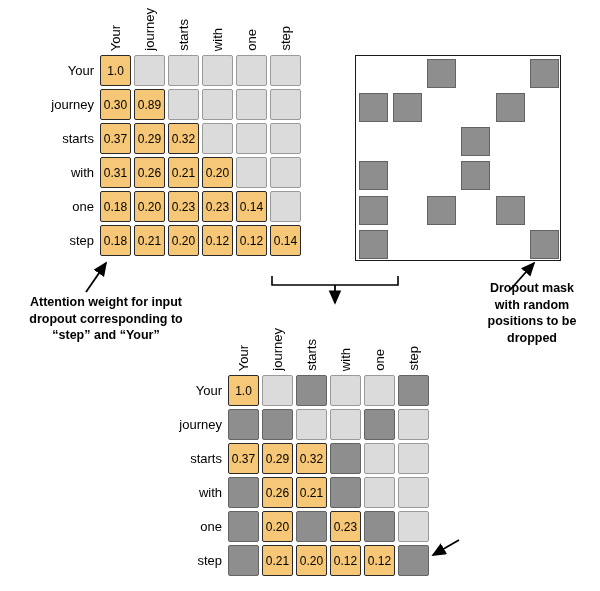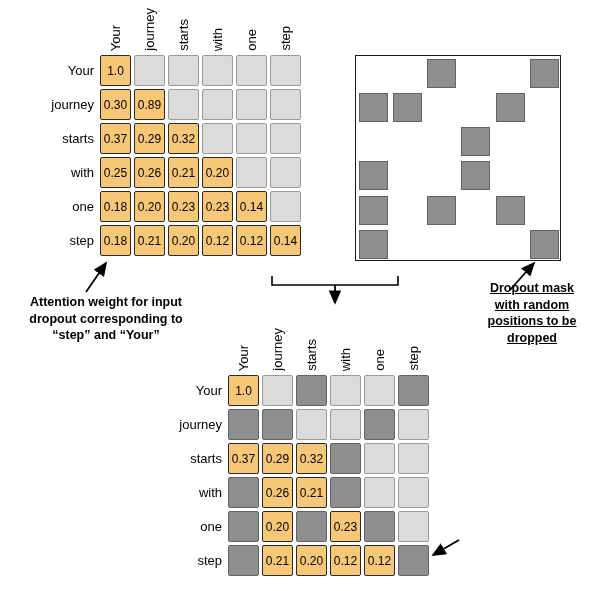--- a/index.html
+++ b/index.html
@@ -34,21 +34,21 @@
   }
   .drop-square{
     position:absolute;width:29px;height:29px;box-sizing:border-box;
     background:#8e8e8e;border:1px solid #636363;
   }
   .note{
     position:absolute;font-weight:bold;font-size:12.5px;line-height:1.33;
     text-align:center;white-space:pre-line;
   }
   #note-attention{left:6px;top:294px;width:200px;}
-  #note-dropout{left:466px;top:280px;width:132px;text-decoration:underline;}
+  #note-dropout{left:466px;top:280px;width:132px;}
   #note-applied{left:460px;top:468px;width:136px;}
   svg.overlay{position:absolute;left:0;top:0;pointer-events:none;}
 </style>
 </head>
 <body>
 
 <div class="canvas">
 
   <div class="layer" id="top-matrix">
       <div class="col-label" style="left: 100px; top: 3px;">
@@ -86,21 +86,21 @@
       <div class="cell light" style="left: 168px; top: 89px;"></div>
       <div class="cell light" style="left: 202px; top: 89px;"></div>
       <div class="cell light" style="left: 236px; top: 89px;"></div>
       <div class="cell light" style="left: 270px; top: 89px;"></div>
       <div class="cell orange" style="left: 100px; top: 123px;">0.37</div>
       <div class="cell orange" style="left: 134px; top: 123px;">0.29</div>
       <div class="cell orange" style="left: 168px; top: 123px;">0.32</div>
       <div class="cell light" style="left: 202px; top: 123px;"></div>
       <div class="cell light" style="left: 236px; top: 123px;"></div>
       <div class="cell light" style="left: 270px; top: 123px;"></div>
-      <div class="cell orange" style="left: 100px; top: 157px;">0.25</div>
+      <div class="cell orange" style="left: 100px; top: 157px;">0.31</div>
       <div class="cell orange" style="left: 134px; top: 157px;">0.26</div>
       <div class="cell orange" style="left: 168px; top: 157px;">0.21</div>
       <div class="cell orange" style="left: 202px; top: 157px;">0.20</div>
       <div class="cell light" style="left: 236px; top: 157px;"></div>
       <div class="cell light" style="left: 270px; top: 157px;"></div>
       <div class="cell orange" style="left: 100px; top: 191px;">0.18</div>
       <div class="cell orange" style="left: 134px; top: 191px;">0.20</div>
       <div class="cell orange" style="left: 168px; top: 191px;">0.23</div>
       <div class="cell orange" style="left: 202px; top: 191px;">0.23</div>
       <div class="cell orange" style="left: 236px; top: 191px;">0.14</div>

